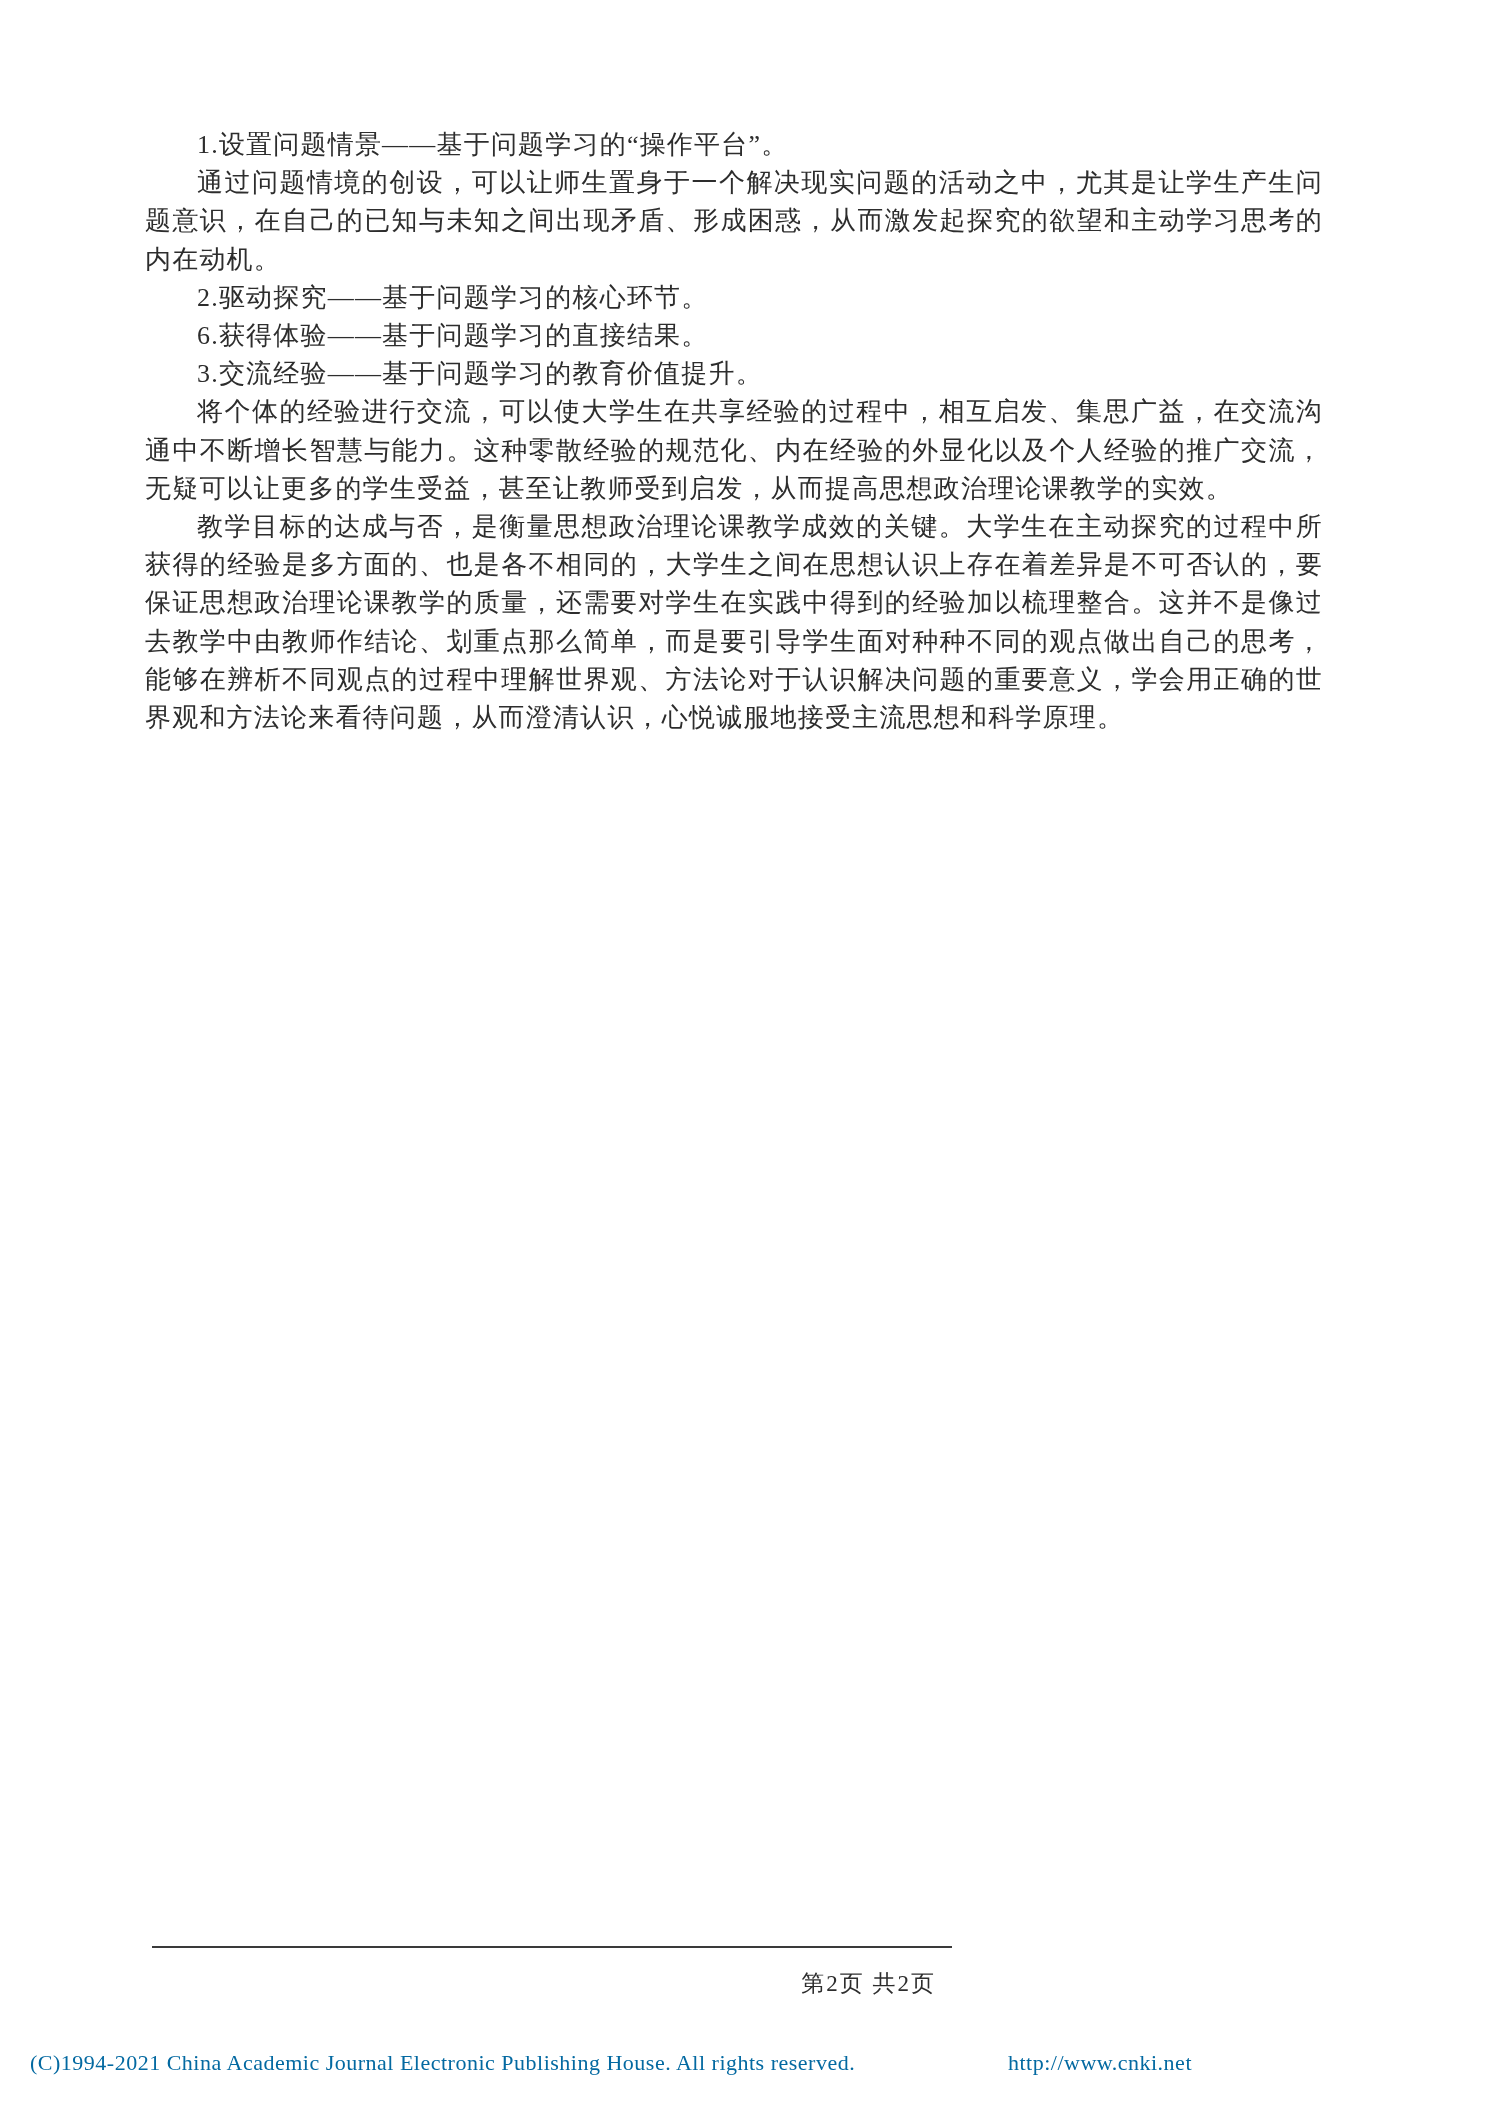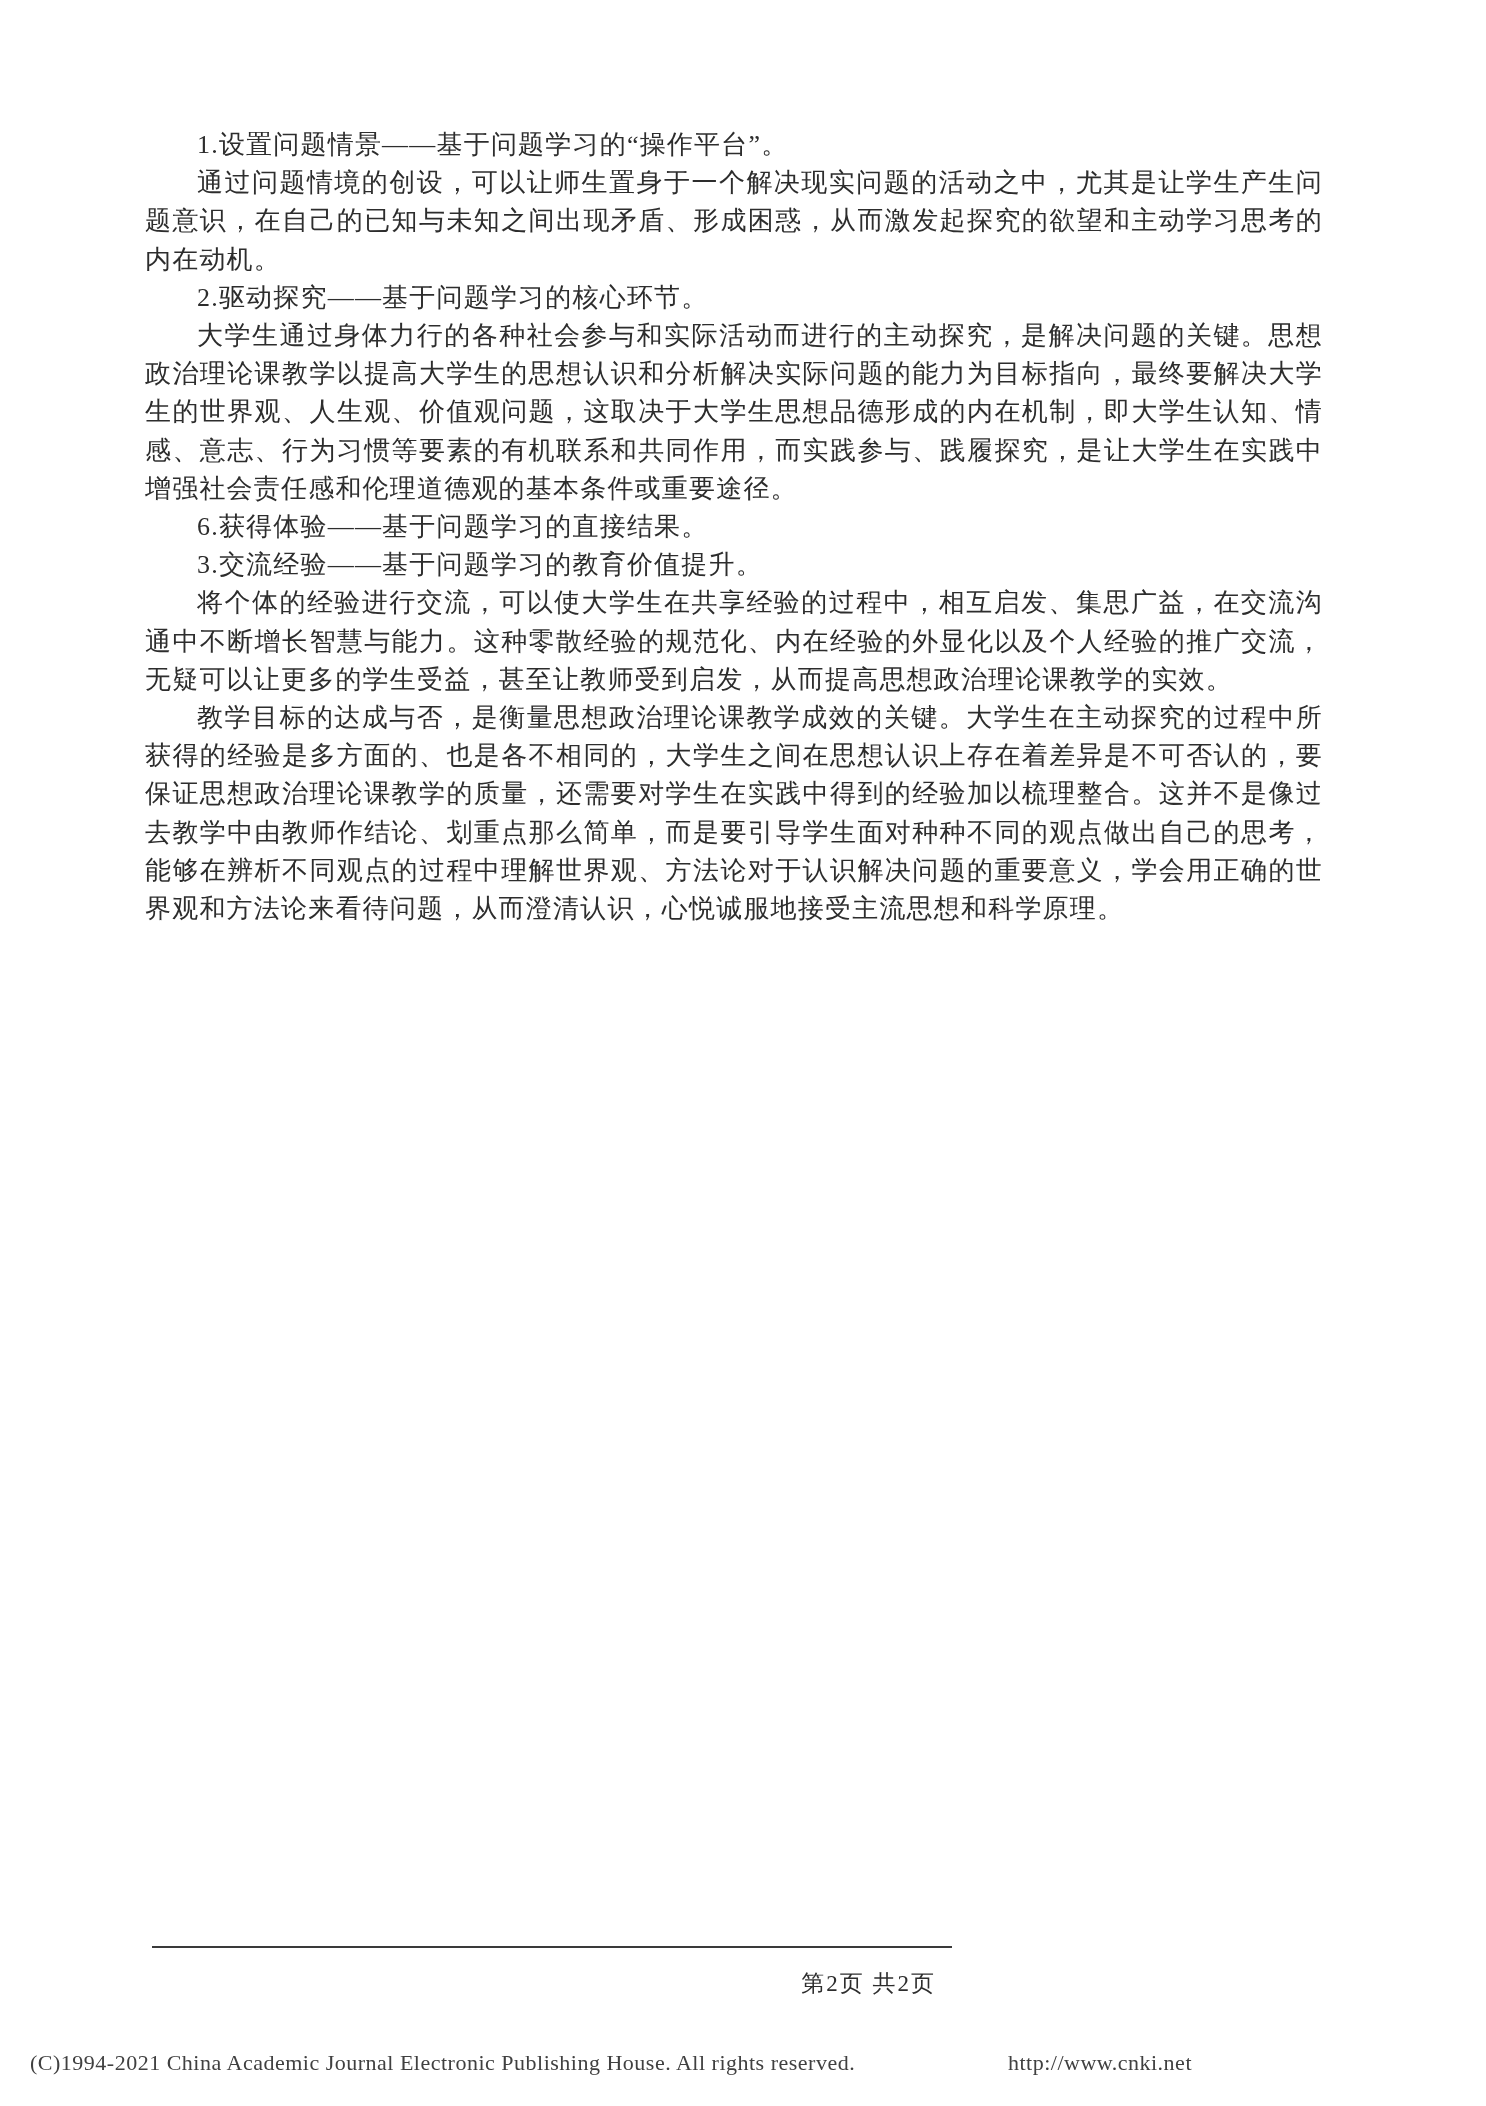--- a/index.html
+++ b/index.html
@@ -56,34 +56,33 @@
   .watermark {
     position: absolute;
     left: 30px;
     top: 2050px;
     width: 1162px;
     display: flex;
     justify-content: space-between;
     align-items: baseline;
     font-size: 22px;
     letter-spacing: 0.5px;
-    color: #404040;
+    color: #0369a1;
     white-space: nowrap;
   }
 </style>
 </head>
 <body>
 
 <div class="page">
 
   <main class="text-block">
       <p class="para heading">1.设置问题情景——基于问题学习的“操作平台”。</p>
       <p class="para body">通过问题情境的创设，可以让师生置身于一个解决现实问题的活动之中，尤其是让学生产生问题意识，在自己的已知与未知之间出现矛盾、形成困惑，从而激发起探究的欲望和主动学习思考的内在动机。</p>
       <p class="para heading">2.驱动探究——基于问题学习的核心环节。</p>
-      <p class="para body">大学生通过身体力行的各种社会参与和实际活动而进行的主动探究，是解决问题的关键。思想政治理论课教学以提高大学生的思想认识和分析解决实际问题的能力为目标指向，最终要解决大学生的世界观、人生观、价值观问题，这取决于大学生思想品德形成的内在机制，即大学生认知、情感、意志、行为习惯等要素的有机联系和共同作用，而实践参与、践履探究，是让大学生在实践中增强社会责任感和伦理道德观的基本条件或重要途径。</p>
       <p class="para heading">6.获得体验——基于问题学习的直接结果。</p>
       <p class="para heading">3.交流经验——基于问题学习的教育价值提升。</p>
       <p class="para body">将个体的经验进行交流，可以使大学生在共享经验的过程中，相互启发、集思广益，在交流沟通中不断增长智慧与能力。这种零散经验的规范化、内在经验的外显化以及个人经验的推广交流，无疑可以让更多的学生受益，甚至让教师受到启发，从而提高思想政治理论课教学的实效。</p>
       <p class="para body">教学目标的达成与否，是衡量思想政治理论课教学成效的关键。大学生在主动探究的过程中所获得的经验是多方面的、也是各不相同的，大学生之间在思想认识上存在着差异是不可否认的，要保证思想政治理论课教学的质量，还需要对学生在实践中得到的经验加以梳理整合。这并不是像过去教学中由教师作结论、划重点那么简单，而是要引导学生面对种种不同的观点做出自己的思考，能够在辨析不同观点的过程中理解世界观、方法论对于认识解决问题的重要意义，学会用正确的世界观和方法论来看待问题，从而澄清认识，心悦诚服地接受主流思想和科学原理。</p>
     </main>
 
   <div class="footer-rule"></div>
 
   <div class="page-indicator">第2页 共2页</div>
 

